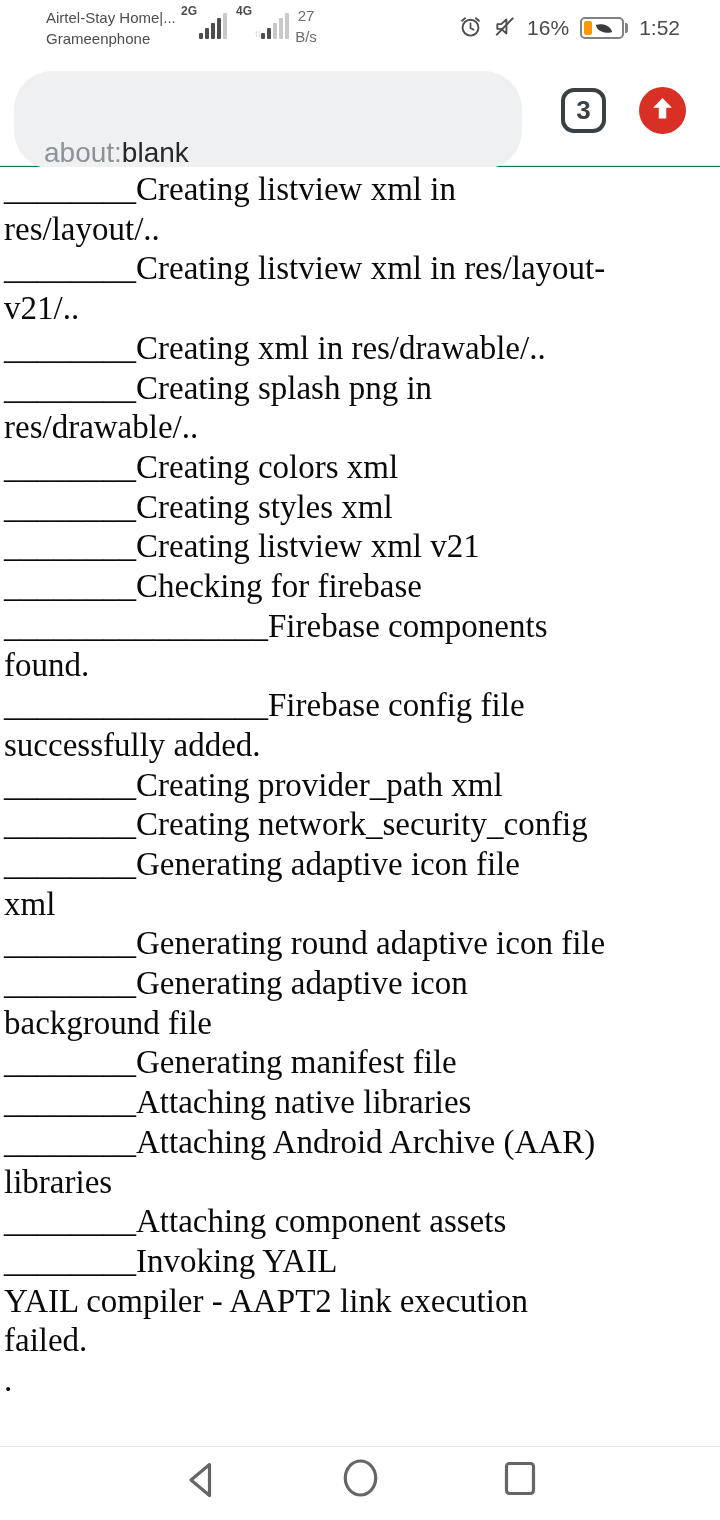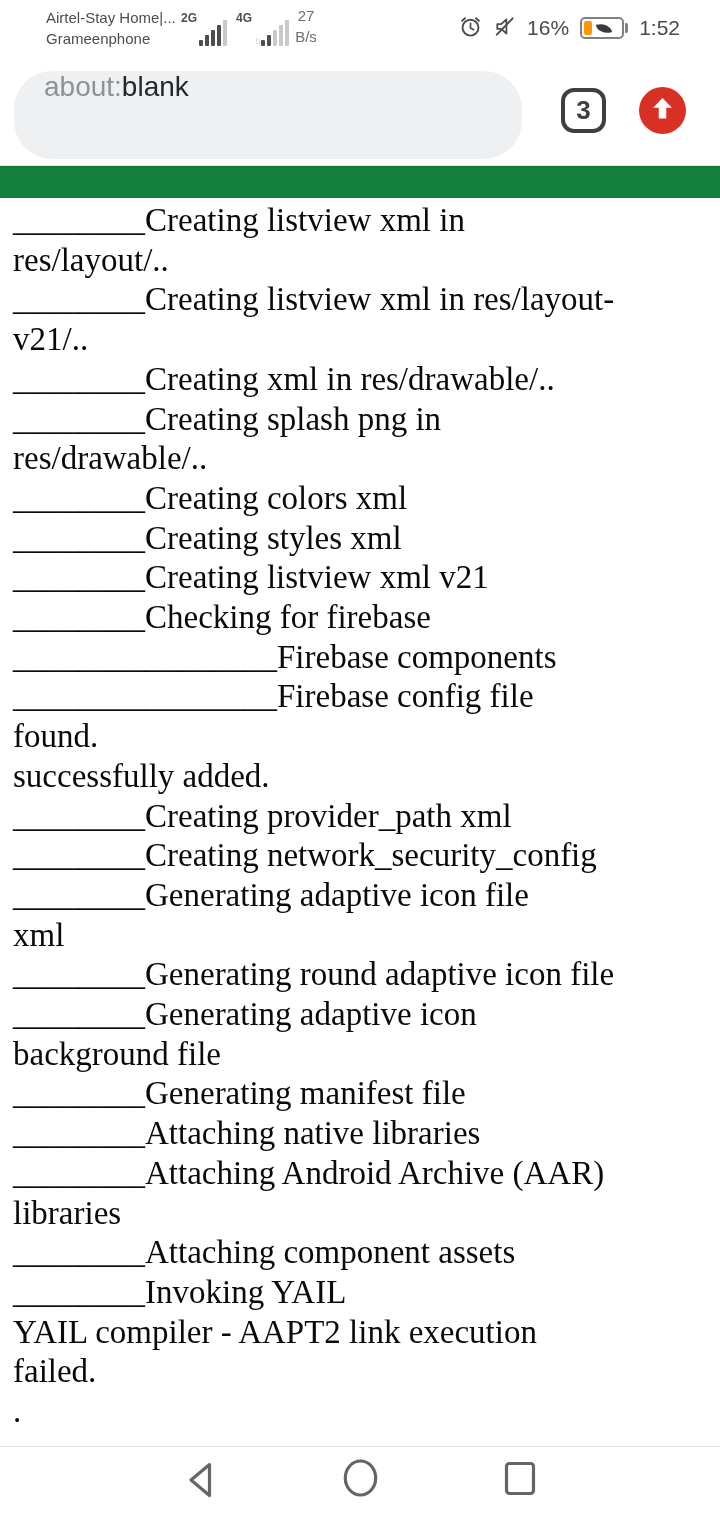--- a/index.html
+++ b/index.html
@@ -7,56 +7,56 @@
   body {
     width: 720px; height: 1520px; overflow: hidden;
     background: #ffffff;
     font-family: "Liberation Sans", sans-serif;
   }
   .screen { position: relative; width: 720px; height: 1520px; background: #15803d; }
 
   
   .status-bar { position: absolute; top: 0; left: 0; right: 0; height: 56px; background: #fff; }
   .carrier { position: absolute; left: 46px; top: 7px; font-size: 15px; line-height: 21px; color: #4d4d4d; }
-  .signal-cluster { position: absolute; left: 181px; top: 12px; height: 38px; display: flex; align-items: flex-start; gap: 9px; }
+  .signal-cluster { position: absolute; left: 181px; top: 5px; height: 38px; display: flex; align-items: flex-start; gap: 9px; }
   .sim { display: flex; align-items: flex-end; height: 38px; padding-bottom: 4px; }
   .sim-label { font-size: 12px; font-weight: 700; color: #4d4d4d; margin-right: 2px; align-self: flex-start; line-height: 12px; }
   .data-arrows { font-size: 10px; color: #bdbdbd; letter-spacing: -2px; margin-right: 1px; line-height: 10px; }
   .bars { display: flex; align-items: flex-end; gap: 2px; }
   .bar { width: 4px; background: #4d4d4d; border-radius: 1px; }
   .bar.b1 { height: 6px; } .bar.b2 { height: 11px; } .bar.b3 { height: 16px; }
   .bar.b4 { height: 21px; } .bar.b5 { height: 26px; }
   .bar.inactive { background: #c9c9c9; }
   .net-speed { position: absolute; left: 286px; top: 5px; width: 40px; text-align: center; font-size: 15px; line-height: 21px; color: #6d6d6d; }
   .right-cluster { position: absolute; right: 40px; top: 0; height: 56px; display: flex; align-items: center; gap: 11px; }
   .pct, .clock-time { font-size: 21px; color: #4a4a4a; }
   .battery-wrap { display: flex; align-items: center; }
   .battery { position: relative; width: 44px; height: 22px; border: 2px solid #808080; border-radius: 5px; background: #fff; }
   .battery-fill { position: absolute; left: 2px; top: 2px; bottom: 2px; width: 8px; border-radius: 2px; }
   .leaf { position: absolute; left: 15px; top: 4px; width: 14px; height: 11px; background: #3b3b3b; border-radius: 1% 95% 1% 95%; transform: rotate(-14deg); }
   .battery-cap { width: 3px; height: 10px; background: #808080; border-radius: 0 2px 2px 0; margin-left: 1px; }
 
   
   .toolbar { position: absolute; top: 56px; left: 0; right: 0; height: 110px; background: #fff;
              border-bottom: 1px solid #e2e4e5; box-shadow: 0 2px 4px rgba(0,0,0,0.06); }
-  .url-pill { position: absolute; left: 14px; top: 15px; width: 508px; height: 88px; background: #eef0f2;
-              border-radius: 38px; display: flex; align-items: flex-start; padding-left: 30px; font-size: 28px; }
+  .url-pill { position: absolute; left: 14px; top: 15px; width: 508px; height: 98px; background: #eef0f2;
+              border-radius: 38px; display: flex; align-items: flex-end; padding-left: 30px; font-size: 28px; }
   .url-prefix { color: #8d9296; }
   .url-main { color: #25282a; }
   .tab-button { position: absolute; left: 561px; top: 32px; width: 45px; height: 45px;
                 border: 4px solid #3b4044; border-radius: 13px; display: flex; align-items: center;
                 justify-content: center; font-size: 26px; font-weight: 700; color: #3b4044; background: #fff; }
   .update-button { position: absolute; left: 639px; top: 31px; width: 47px; height: 47px; border-radius: 50%;
                    display: flex; align-items: center; justify-content: center; }
 
   
   .content { position: absolute; top: 167px; left: 0; right: 0; bottom: 74px; background: #fff;
-             padding: 3px 4px 0 13px; overflow: hidden;
+             padding: 3px 4px 0 4px; overflow: hidden;
              font-family: "Liberation Serif", "DejaVu Serif", serif;
-             font-size: 33px; line-height: 39.7px; color: #0a0a0a; margin-top: 31px; }
+             font-size: 33px; line-height: 39.7px; color: #0a0a0a; }
   .log-line { white-space: nowrap; }
 
   
   .nav-bar { position: absolute; left: 0; right: 0; bottom: 0; height: 74px; background: #fff;
              border-top: 1px solid #e3e3e3; }
   .nav-icon { position: absolute; display: block; }
   .nav-back { left: 185px; top: 13px; }
   .nav-home { left: 342px; top: 11px; }
   .nav-recents { left: 504px; top: 14px; }
 </style>
@@ -150,22 +150,22 @@
       <div class="log-line">________Creating listview xml in res/layout-</div>
       <div class="log-line">v21/..</div>
       <div class="log-line">________Creating xml in res/drawable/..</div>
       <div class="log-line">________Creating splash png in</div>
       <div class="log-line">res/drawable/..</div>
       <div class="log-line">________Creating colors xml</div>
       <div class="log-line">________Creating styles xml</div>
       <div class="log-line">________Creating listview xml v21</div>
       <div class="log-line">________Checking for firebase</div>
       <div class="log-line">________________Firebase components</div>
+      <div class="log-line">found.</div>
       <div class="log-line">________________Firebase config file</div>
-      <div class="log-line">found.</div>
       <div class="log-line">successfully added.</div>
       <div class="log-line">________Creating provider_path xml</div>
       <div class="log-line">________Creating network_security_config</div>
       <div class="log-line">________Generating adaptive icon file</div>
       <div class="log-line">xml</div>
       <div class="log-line">________Generating round adaptive icon file</div>
       <div class="log-line">________Generating adaptive icon</div>
       <div class="log-line">background file</div>
       <div class="log-line">________Generating manifest file</div>
       <div class="log-line">________Attaching native libraries</div>

